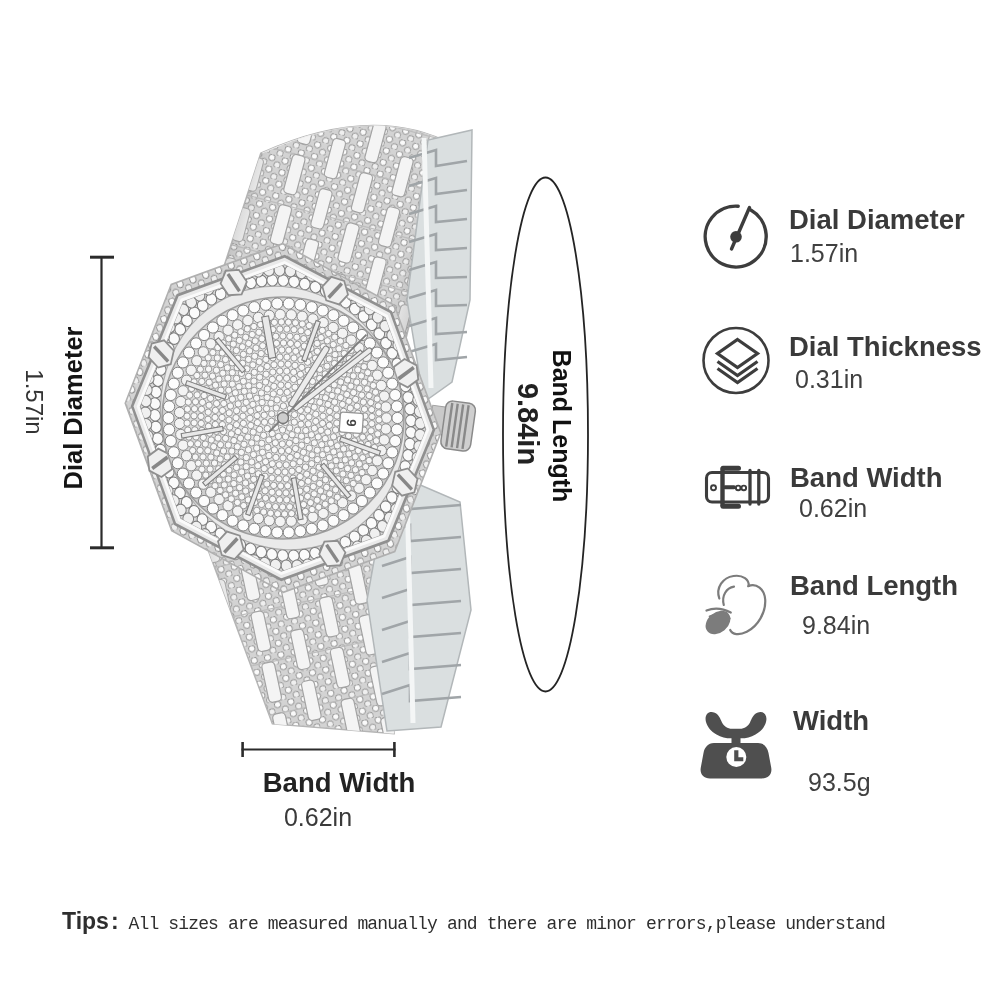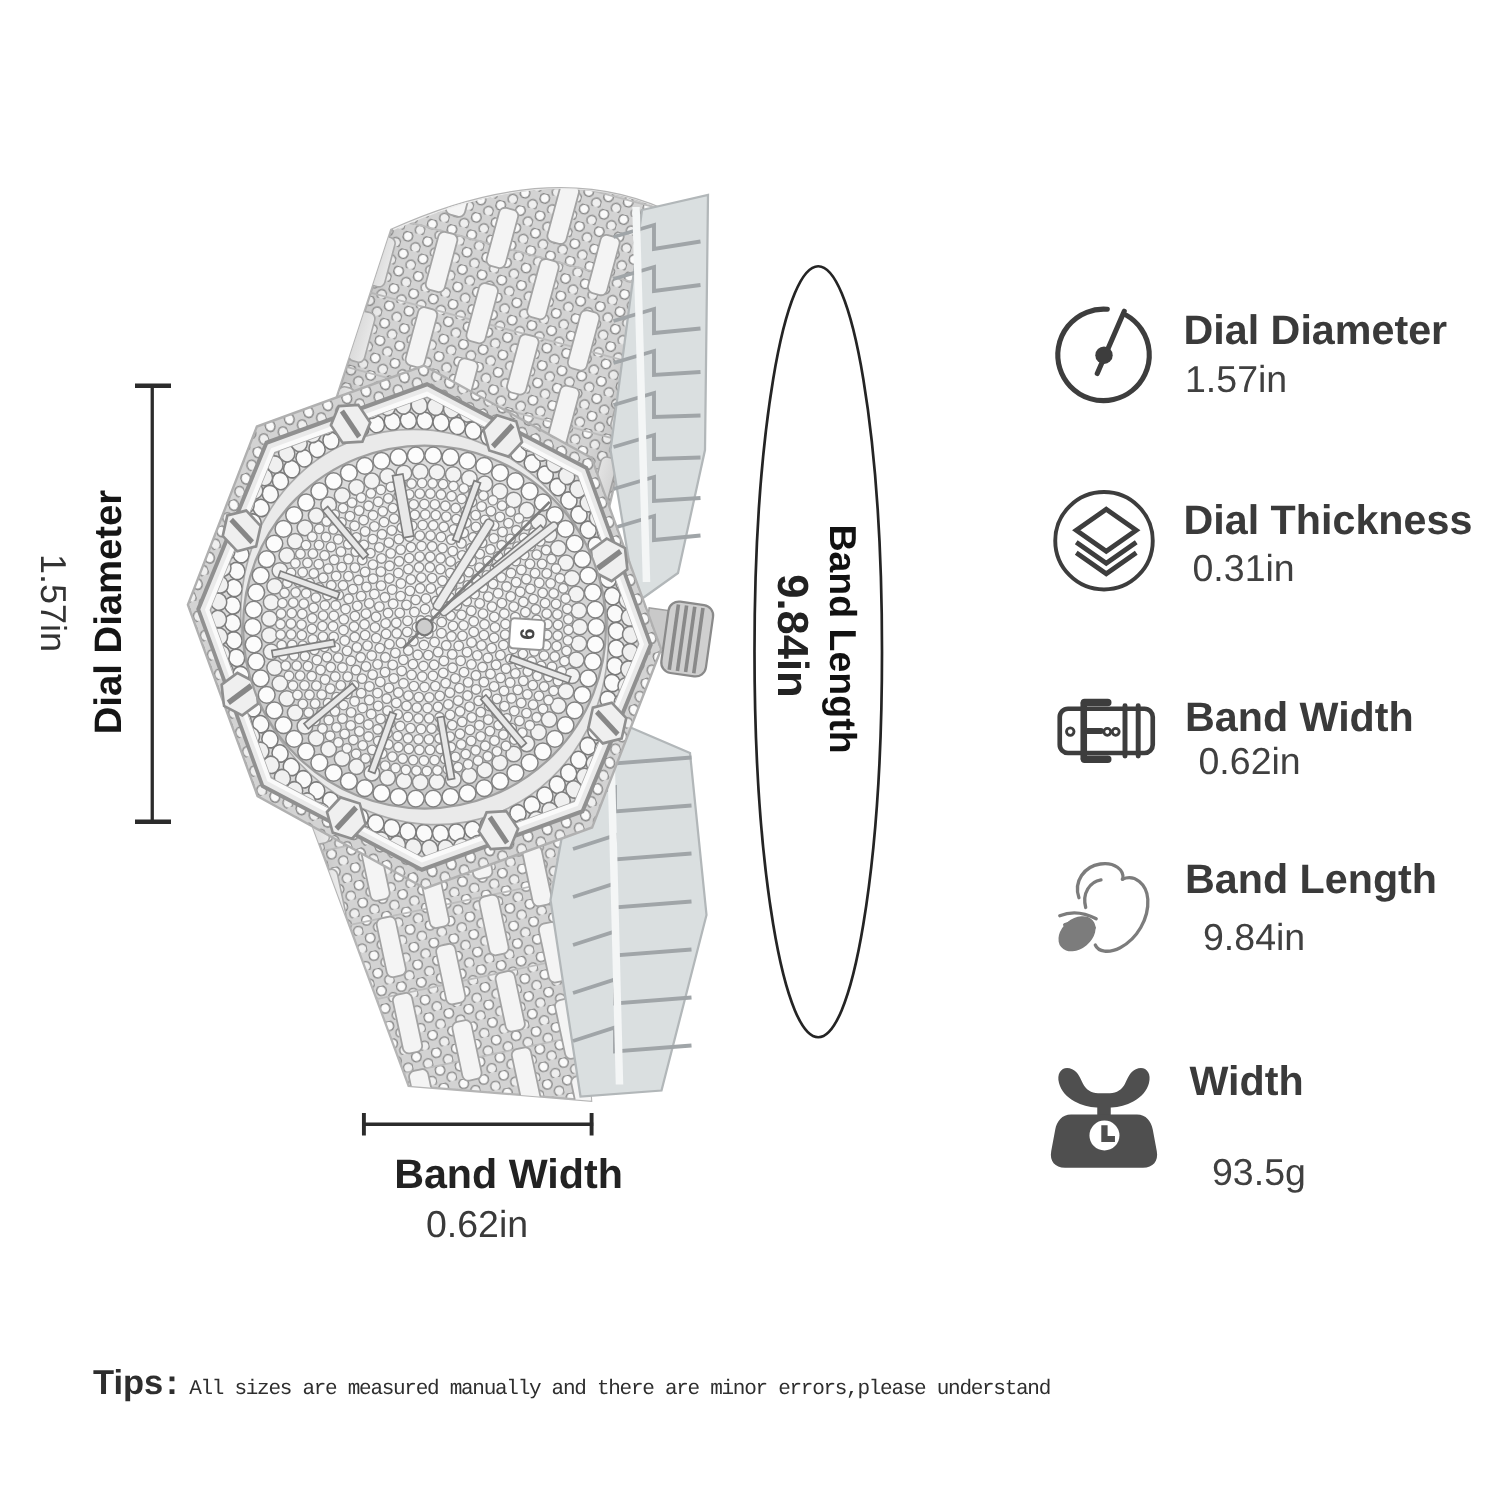--- a/index.html
+++ b/index.html
@@ -1207,12 +1207,12 @@
 <div class="abs ttl" style="left:789px;top:206px;">Dial Diameter</div>
 <div class="abs val" style="left:790px;top:241px;">1.57in</div>
 <div class="abs ttl" style="left:789px;top:333px;">Dial Thickness</div>
 <div class="abs val" style="left:795px;top:367px;">0.31in</div>
 <div class="abs ttl" style="left:790px;top:464px;">Band Width</div>
 <div class="abs val" style="left:799px;top:496px;">0.62in</div>
 <div class="abs ttl" style="left:790px;top:572px;">Band Length</div>
 <div class="abs val" style="left:802px;top:613px;">9.84in</div>
 <div class="abs ttl" style="left:793px;top:707px;">Width</div>
 <div class="abs val" style="left:808px;top:770px;">93.5g</div>
-<div class="abs" style="left:62px;top:908px;font-size:23px;color:#2e2e2e;"><span style="font-weight:bold;">Tips</span><span style="font-weight:bold;margin-left:2px;">:</span><span style="font-family:'Liberation Mono',monospace;font-size:14px;letter-spacing:-0.85px;"> All sizes are measured manually and there are minor errors,please understand</span></div>
+<div class="abs" style="left:62px;top:908px;font-size:23px;color:#2e2e2e;"><span style="font-weight:bold;">Tips</span><span style="font-weight:bold;margin-left:2px;">:</span><span style="font-family:'Liberation Mono',monospace;font-size:18px;letter-spacing:-0.85px;"> All sizes are measured manually and there are minor errors,please understand</span></div>
 </body></html>

